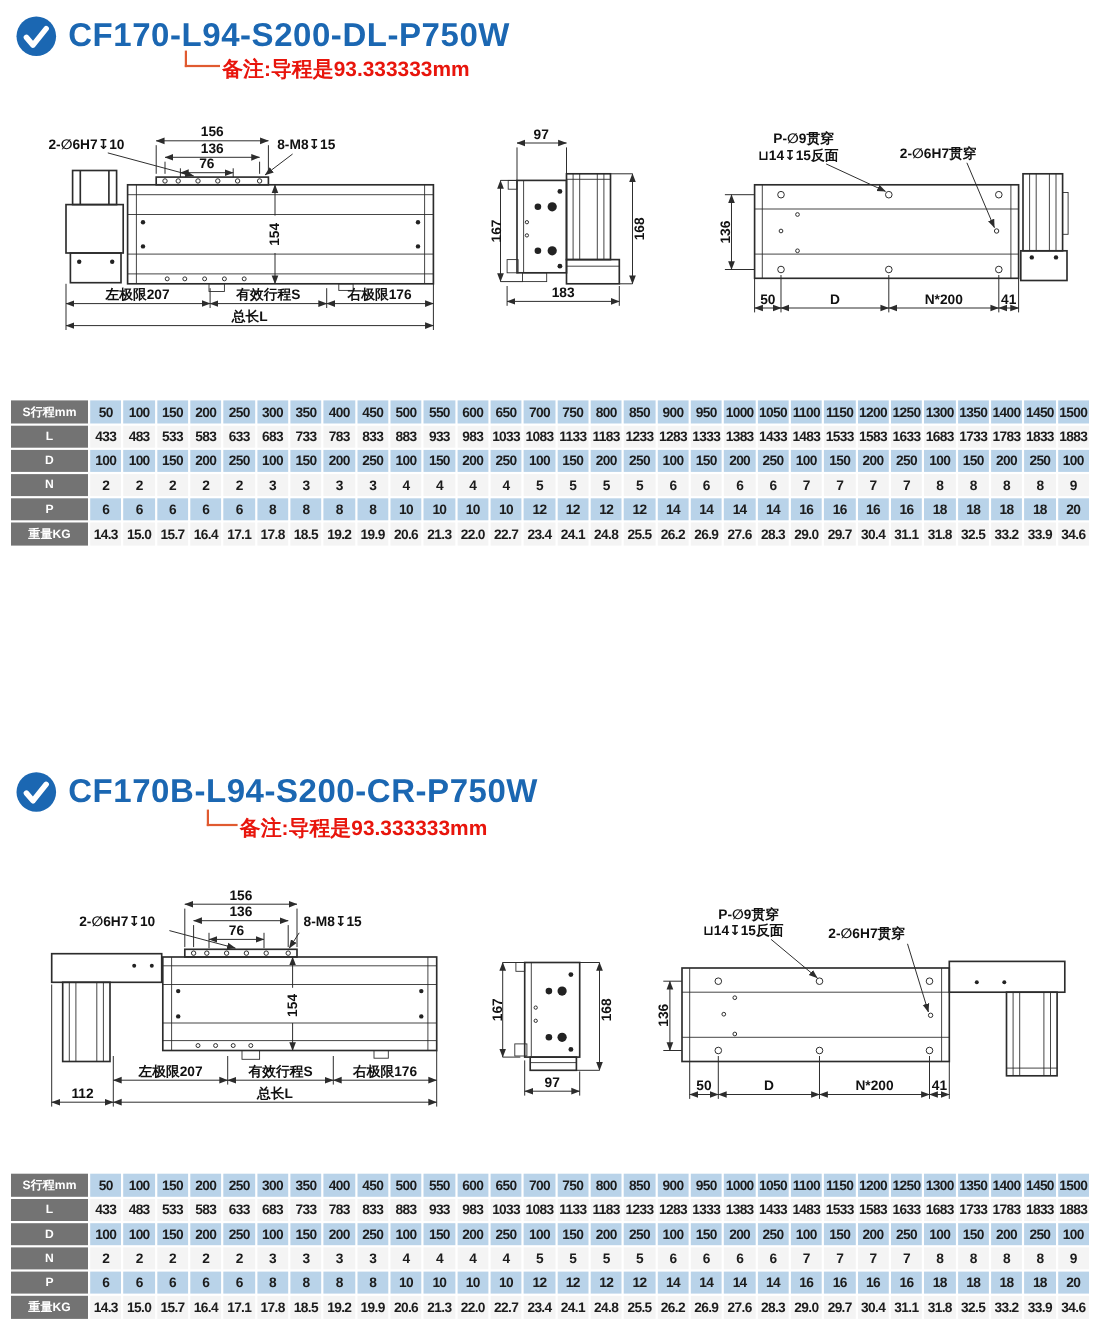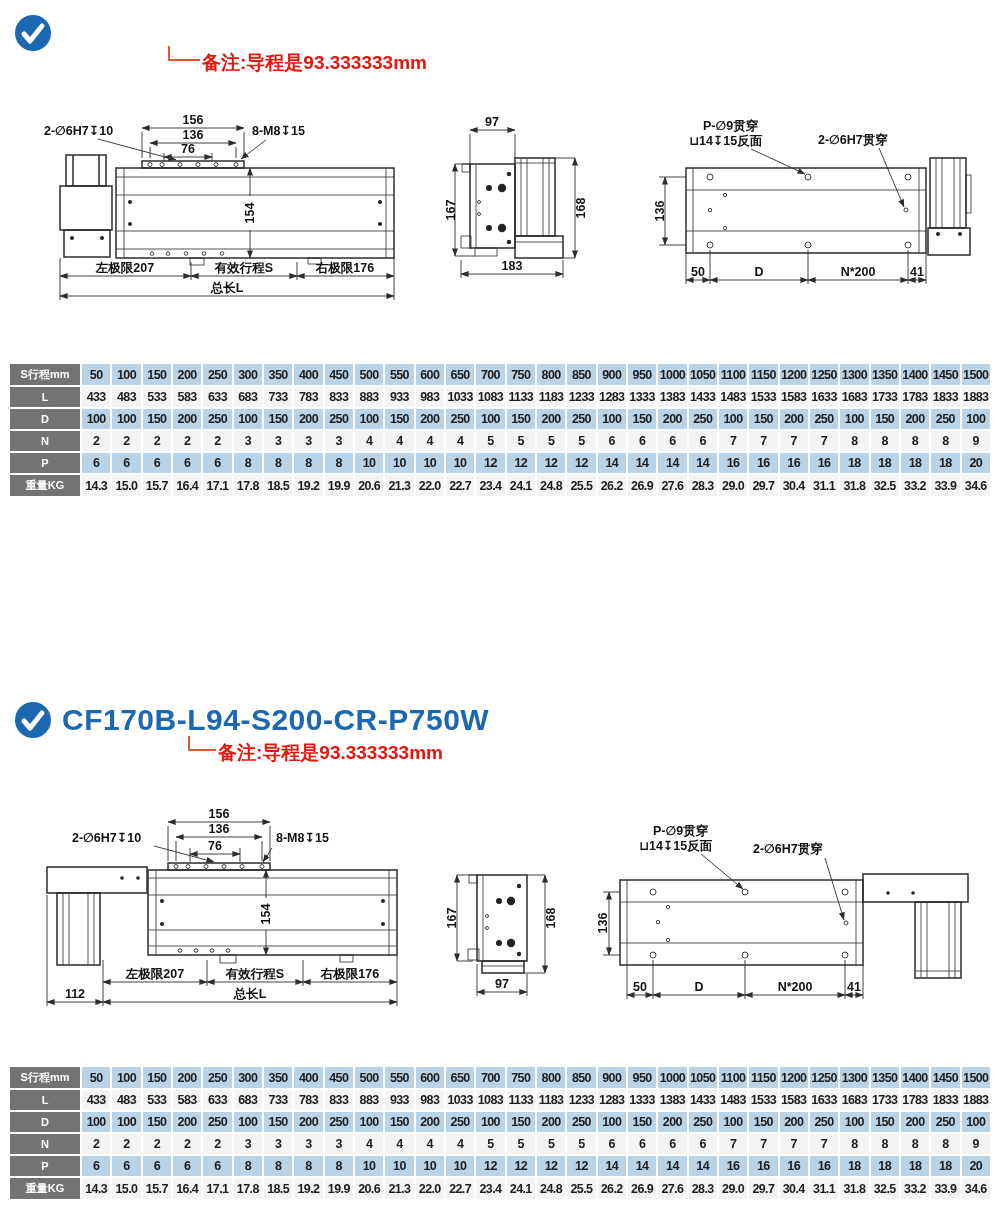--- a/index.html
+++ b/index.html
@@ -39,20 +39,21 @@
         <path d="M0,1.2 L10,5 L0,8.8 z" fill="#2c2c2c"></path>
       </marker>
     </defs>
   </svg>
 
   <div class="abs title-row" style="left:14px;top:14px;">
     <svg class="check-badge" viewBox="0 0 38 38">
       <circle cx="19" cy="19" r="18" fill="#1b67b2"></circle>
       <path d="M10,20 L16,27 L28,12" stroke="#fff" stroke-width="5" fill="none" stroke-linecap="round" stroke-linejoin="round"></path>
     </svg>
+    <div class="sec-title">CF170-L94-S200-DL-P750W</div>
   </div>
   <div class="abs note-connector" style="left:168px;top:46px;width:30px;height:13px;"></div>
   <div class="abs note-text" style="left:202px;top:50px;">备注:导程是93.333333mm</div>
 
   <svg class="abs" style="left:40px;top:98px;" width="390" height="208" viewBox="0 0 390 208">
     <g class="oln">
       <rect x="26" y="57" width="40" height="31"></rect>
       <line x1="33" y1="57" x2="33" y2="88"></line>
         <line x1="59" y1="57" x2="59" y2="88"></line>
       <rect x="20" y="88" width="52" height="44"></rect>

